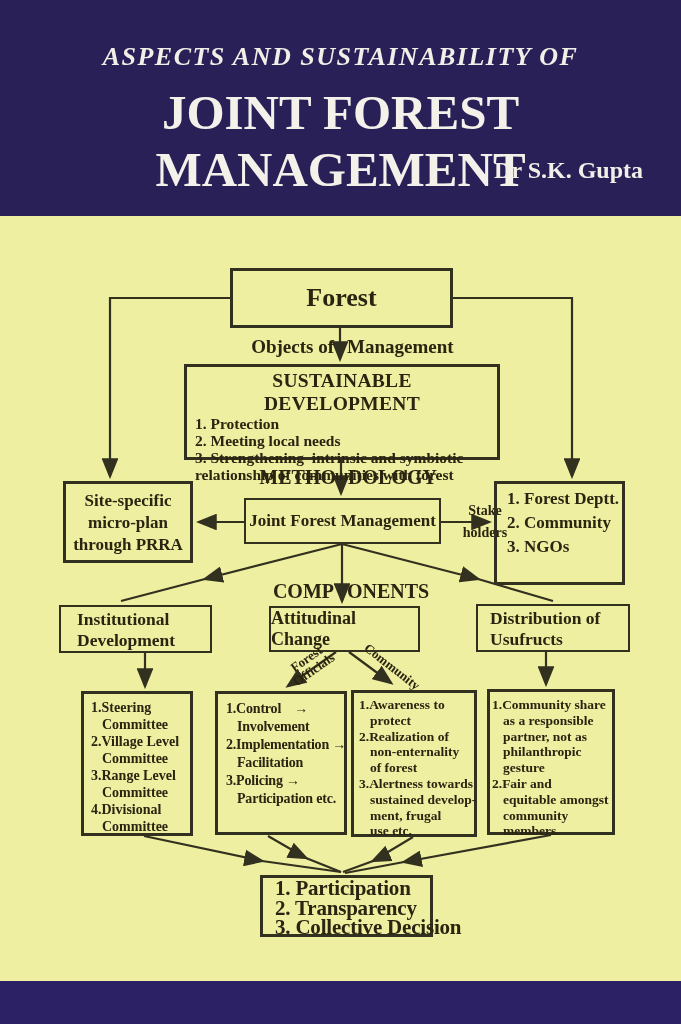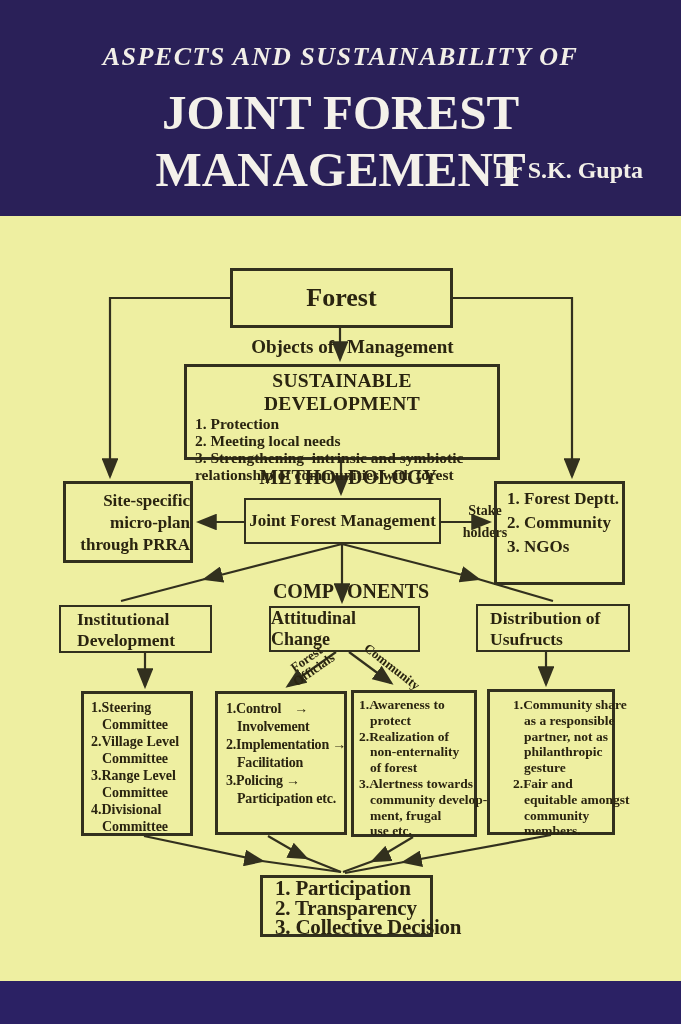--- a/index.html
+++ b/index.html
@@ -14,30 +14,30 @@
   #hdr .t2{position:absolute;top:84px;left:0;width:100%;text-align:center;
            color:#f4f1ea;font-weight:bold;font-size:49px;letter-spacing:0px;}
   #hdr .au{position:absolute;top:157px;right:38px;color:#f2efe8;font-weight:bold;font-size:24px;}
   
   .box{position:absolute;box-sizing:border-box;border:3px solid #32301e;font-weight:bold;}
   .ln{white-space:pre;}
   .ind{padding-left:11px;}
   #forest-box{left:230px;top:268px;width:223px;height:60px;display:flex;align-items:center;justify-content:center;font-size:26px;}
   #sus-box{left:184px;top:364px;width:316px;height:96px;padding:2px 8px 0 8px;font-size:15.5px;line-height:17px;}
   #sus-box .ttl{text-align:center;font-size:19.5px;line-height:23px;letter-spacing:.3px;}
-  #site-box{left:63px;top:481px;width:130px;height:82px;text-align:right;font-size:17px;line-height:22px;padding-top:6px;}
+  #site-box{left:63px;top:481px;width:130px;height:82px;text-align:center;font-size:17px;line-height:22px;padding-top:6px;}
   #jfm-box{left:244px;top:498px;width:197px;height:46px;border-width:2.5px;display:flex;align-items:center;justify-content:center;font-size:17px;}
   #stk-box{left:494px;top:481px;width:131px;height:104px;font-size:17px;line-height:24px;padding:3px 0 0 10px;}
   #inst-box{left:59px;top:605px;width:153px;height:48px;border-width:2.5px;font-size:17.5px;line-height:21px;padding:2px 0 0 16px;}
   #att-box{left:269px;top:606px;width:151px;height:46px;border-width:2.5px;display:flex;align-items:center;justify-content:center;font-size:18px;}
   #dist-box{left:476px;top:604px;width:154px;height:48px;border-width:2.5px;font-size:17.5px;line-height:21px;padding:2px 16px 0 12px;}
   #b1{left:81px;top:691px;width:112px;height:145px;font-size:14px;line-height:17px;padding:5px 0 0 7px;}
   #b2{left:215px;top:691px;width:132px;height:144px;font-size:14px;line-height:18px;padding:6px 0 0 8px;letter-spacing:-.2px;}
   #b3{left:351px;top:690px;width:126px;height:147px;font-size:13.5px;line-height:15.8px;padding:4px 0 0 5px;}
-  #b4{left:487px;top:689px;width:128px;height:146px;font-size:13.5px;line-height:15.8px;padding:5px 0 0 23px;}
+  #b4{left:487px;top:689px;width:128px;height:146px;font-size:13.5px;line-height:15.8px;padding:5px 0 0 2px;}
   #prin-box{left:260px;top:875px;width:173px;height:62px;font-size:21px;line-height:19.5px;padding:1px 0 0 12px;letter-spacing:-.2px;}
   
   .lbl{position:absolute;font-weight:bold;color:#2a2410;}
   #obj-l{right:347px;top:336px;font-size:19px;}
   #obj-r{left:347px;top:336px;font-size:19px;}
   #met-l{right:345px;top:466px;font-size:20px;}
   #met-r{left:348px;top:466px;font-size:20px;}
   #cmp-l{right:347px;top:580px;font-size:20px;}
   #cmp-r{left:347px;top:580px;font-size:20px;}
   #stake-lbl{left:443px;top:503px;width:52px;text-align:center;font-size:14px;line-height:15px;margin-left:16px;}
@@ -166,21 +166,21 @@
     <div class="ln ind">Participation etc.</div>
   </div>
 
   <div class="box" id="b3">
     <div class="ln">1.Awareness to</div>
     <div class="ln ind">protect</div>
     <div class="ln">2.Realization of</div>
     <div class="ln ind">non-enternality</div>
     <div class="ln ind">of forest</div>
     <div class="ln">3.Alertness towards</div>
-    <div class="ln ind">community develop-</div>
+    <div class="ln ind">sustained develop-</div>
     <div class="ln ind">ment, frugal</div>
     <div class="ln ind">use etc.</div>
   </div>
 
   <div class="box" id="b4">
     <div class="ln">1.Community share</div>
     <div class="ln ind">as a responsible</div>
     <div class="ln ind">partner, not as</div>
     <div class="ln ind">philanthropic</div>
     <div class="ln ind">gesture</div>

